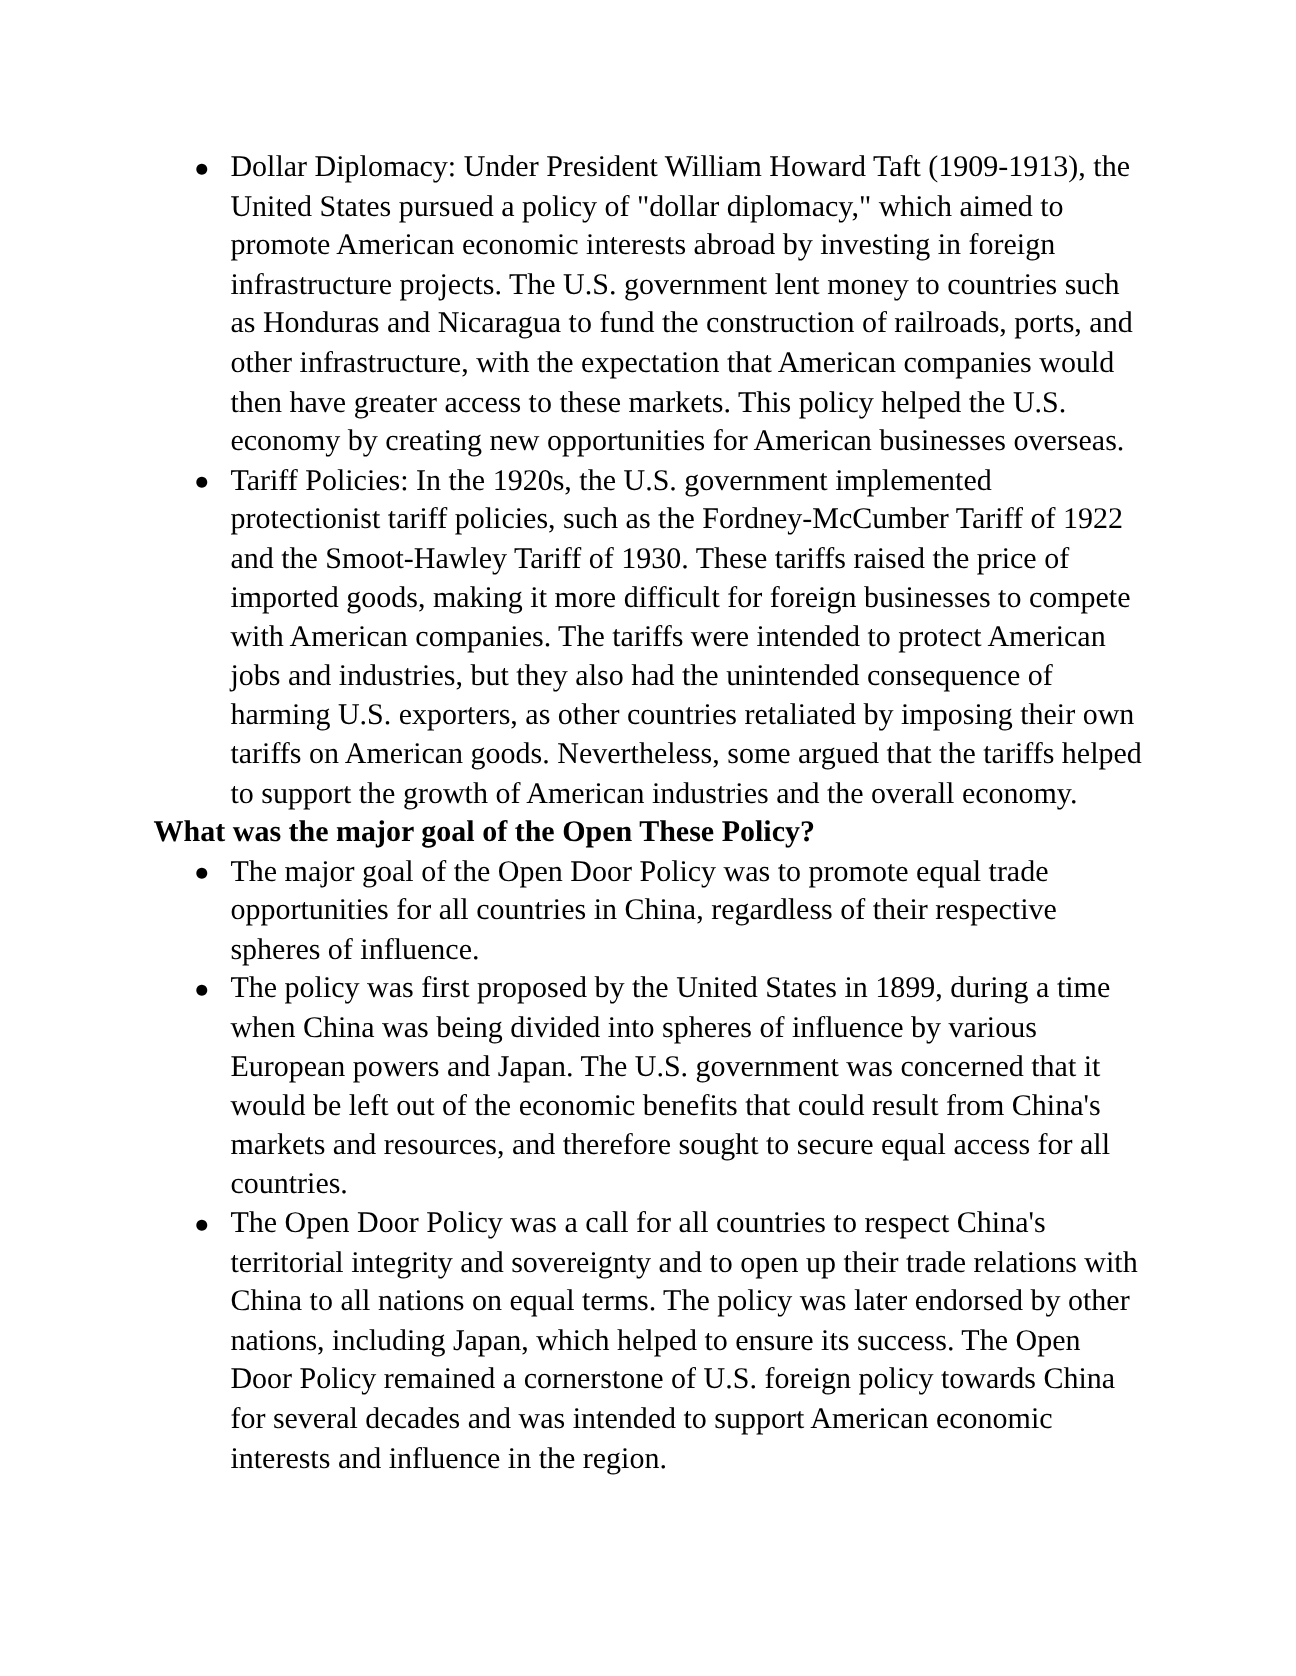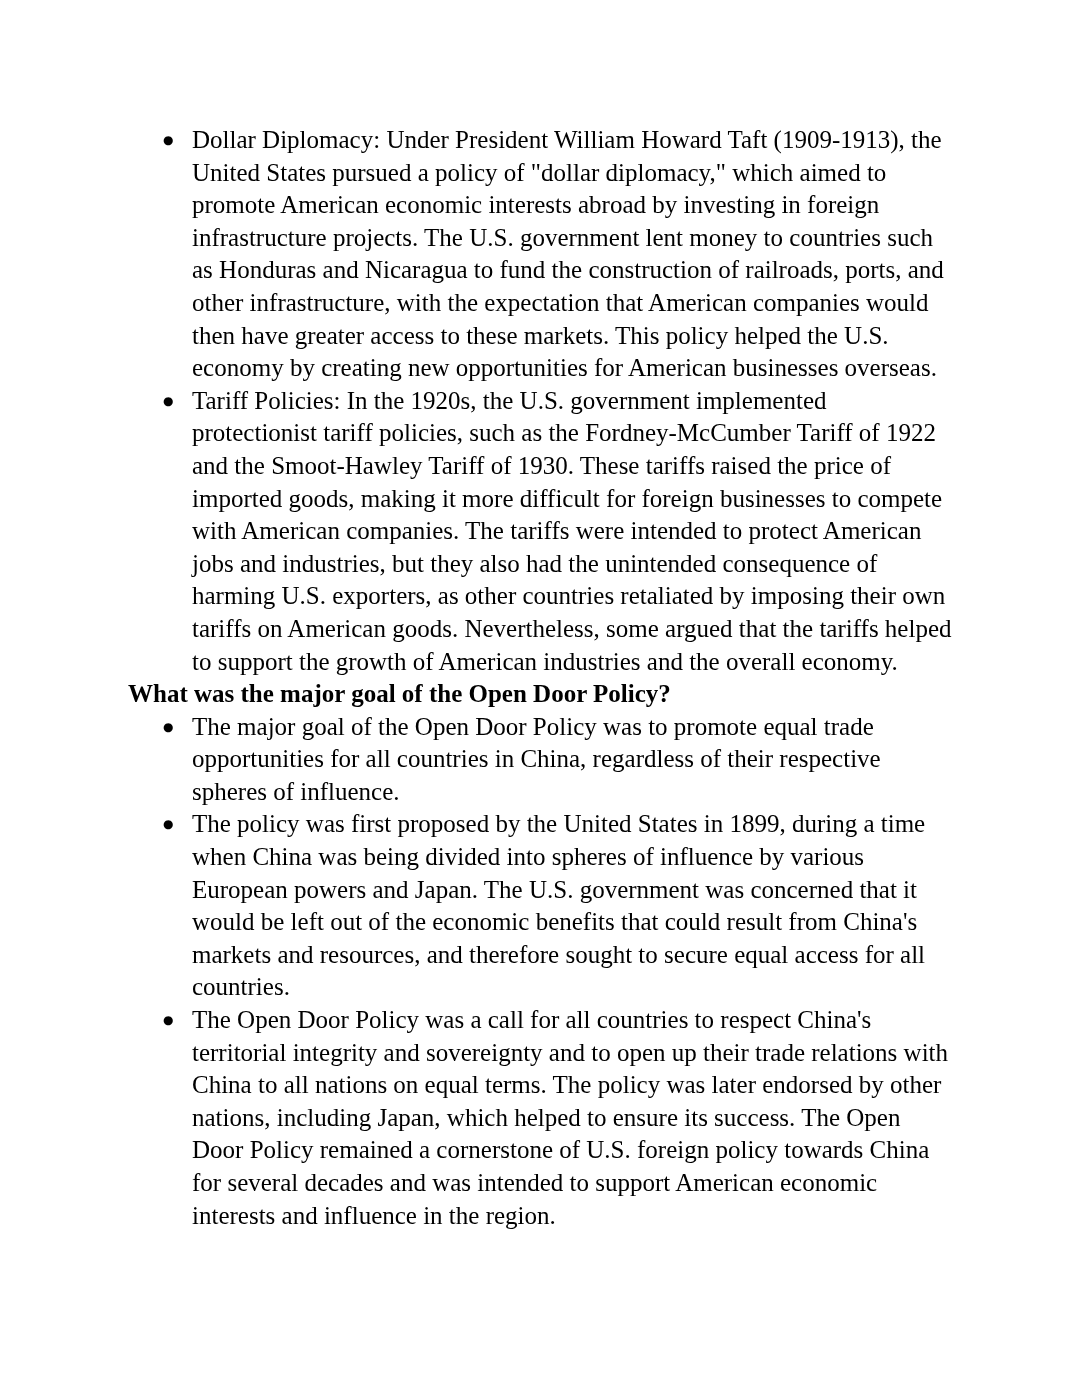--- a/index.html
+++ b/index.html
@@ -60,21 +60,21 @@
       <li class="bullet-item">
         <span class="bullet-dot">●</span>
         <span>Dollar Diplomacy: Under President William Howard Taft (1909-1913), the United States pursued a policy of "dollar diplomacy," which aimed to promote American economic interests abroad by investing in foreign infrastructure projects. The U.S. government lent money to countries such as Honduras and Nicaragua to fund the construction of railroads, ports, and other infrastructure, with the expectation that American companies would then have greater access to these markets. This policy helped the U.S. economy by creating new opportunities for American businesses overseas.</span>
       </li>
       <li class="bullet-item">
         <span class="bullet-dot">●</span>
         <span>Tariff Policies: In the 1920s, the U.S. government implemented protectionist tariff policies, such as the Fordney-McCumber Tariff of 1922 and the Smoot-Hawley Tariff of 1930. These tariffs raised the price of imported goods, making it more difficult for foreign businesses to compete with American companies. The tariffs were intended to protect American jobs and industries, but they also had the unintended consequence of harming U.S. exporters, as other countries retaliated by imposing their own tariffs on American goods. Nevertheless, some argued that the tariffs helped to support the growth of American industries and the overall economy.</span>
       </li>
     </ul>
 
-    <p class="question-heading">What was the major goal of the Open Door Policy?</p>
+    <p class="question-heading">What was the major goal of the Open These Policy?</p>
 
     <ul class="bullet-list">
       <li class="bullet-item">
         <span class="bullet-dot">●</span>
         <span>The major goal of the Open Door Policy was to promote equal trade opportunities for all countries in China, regardless of their respective spheres of influence.</span>
       </li>
       <li class="bullet-item">
         <span class="bullet-dot">●</span>
         <span>The policy was first proposed by the United States in 1899, during a time when China was being divided into spheres of influence by various European powers and Japan. The U.S. government was concerned that it would be left out of the economic benefits that could result from China's markets and resources, and therefore sought to secure equal access for all countries.</span>
       </li>

